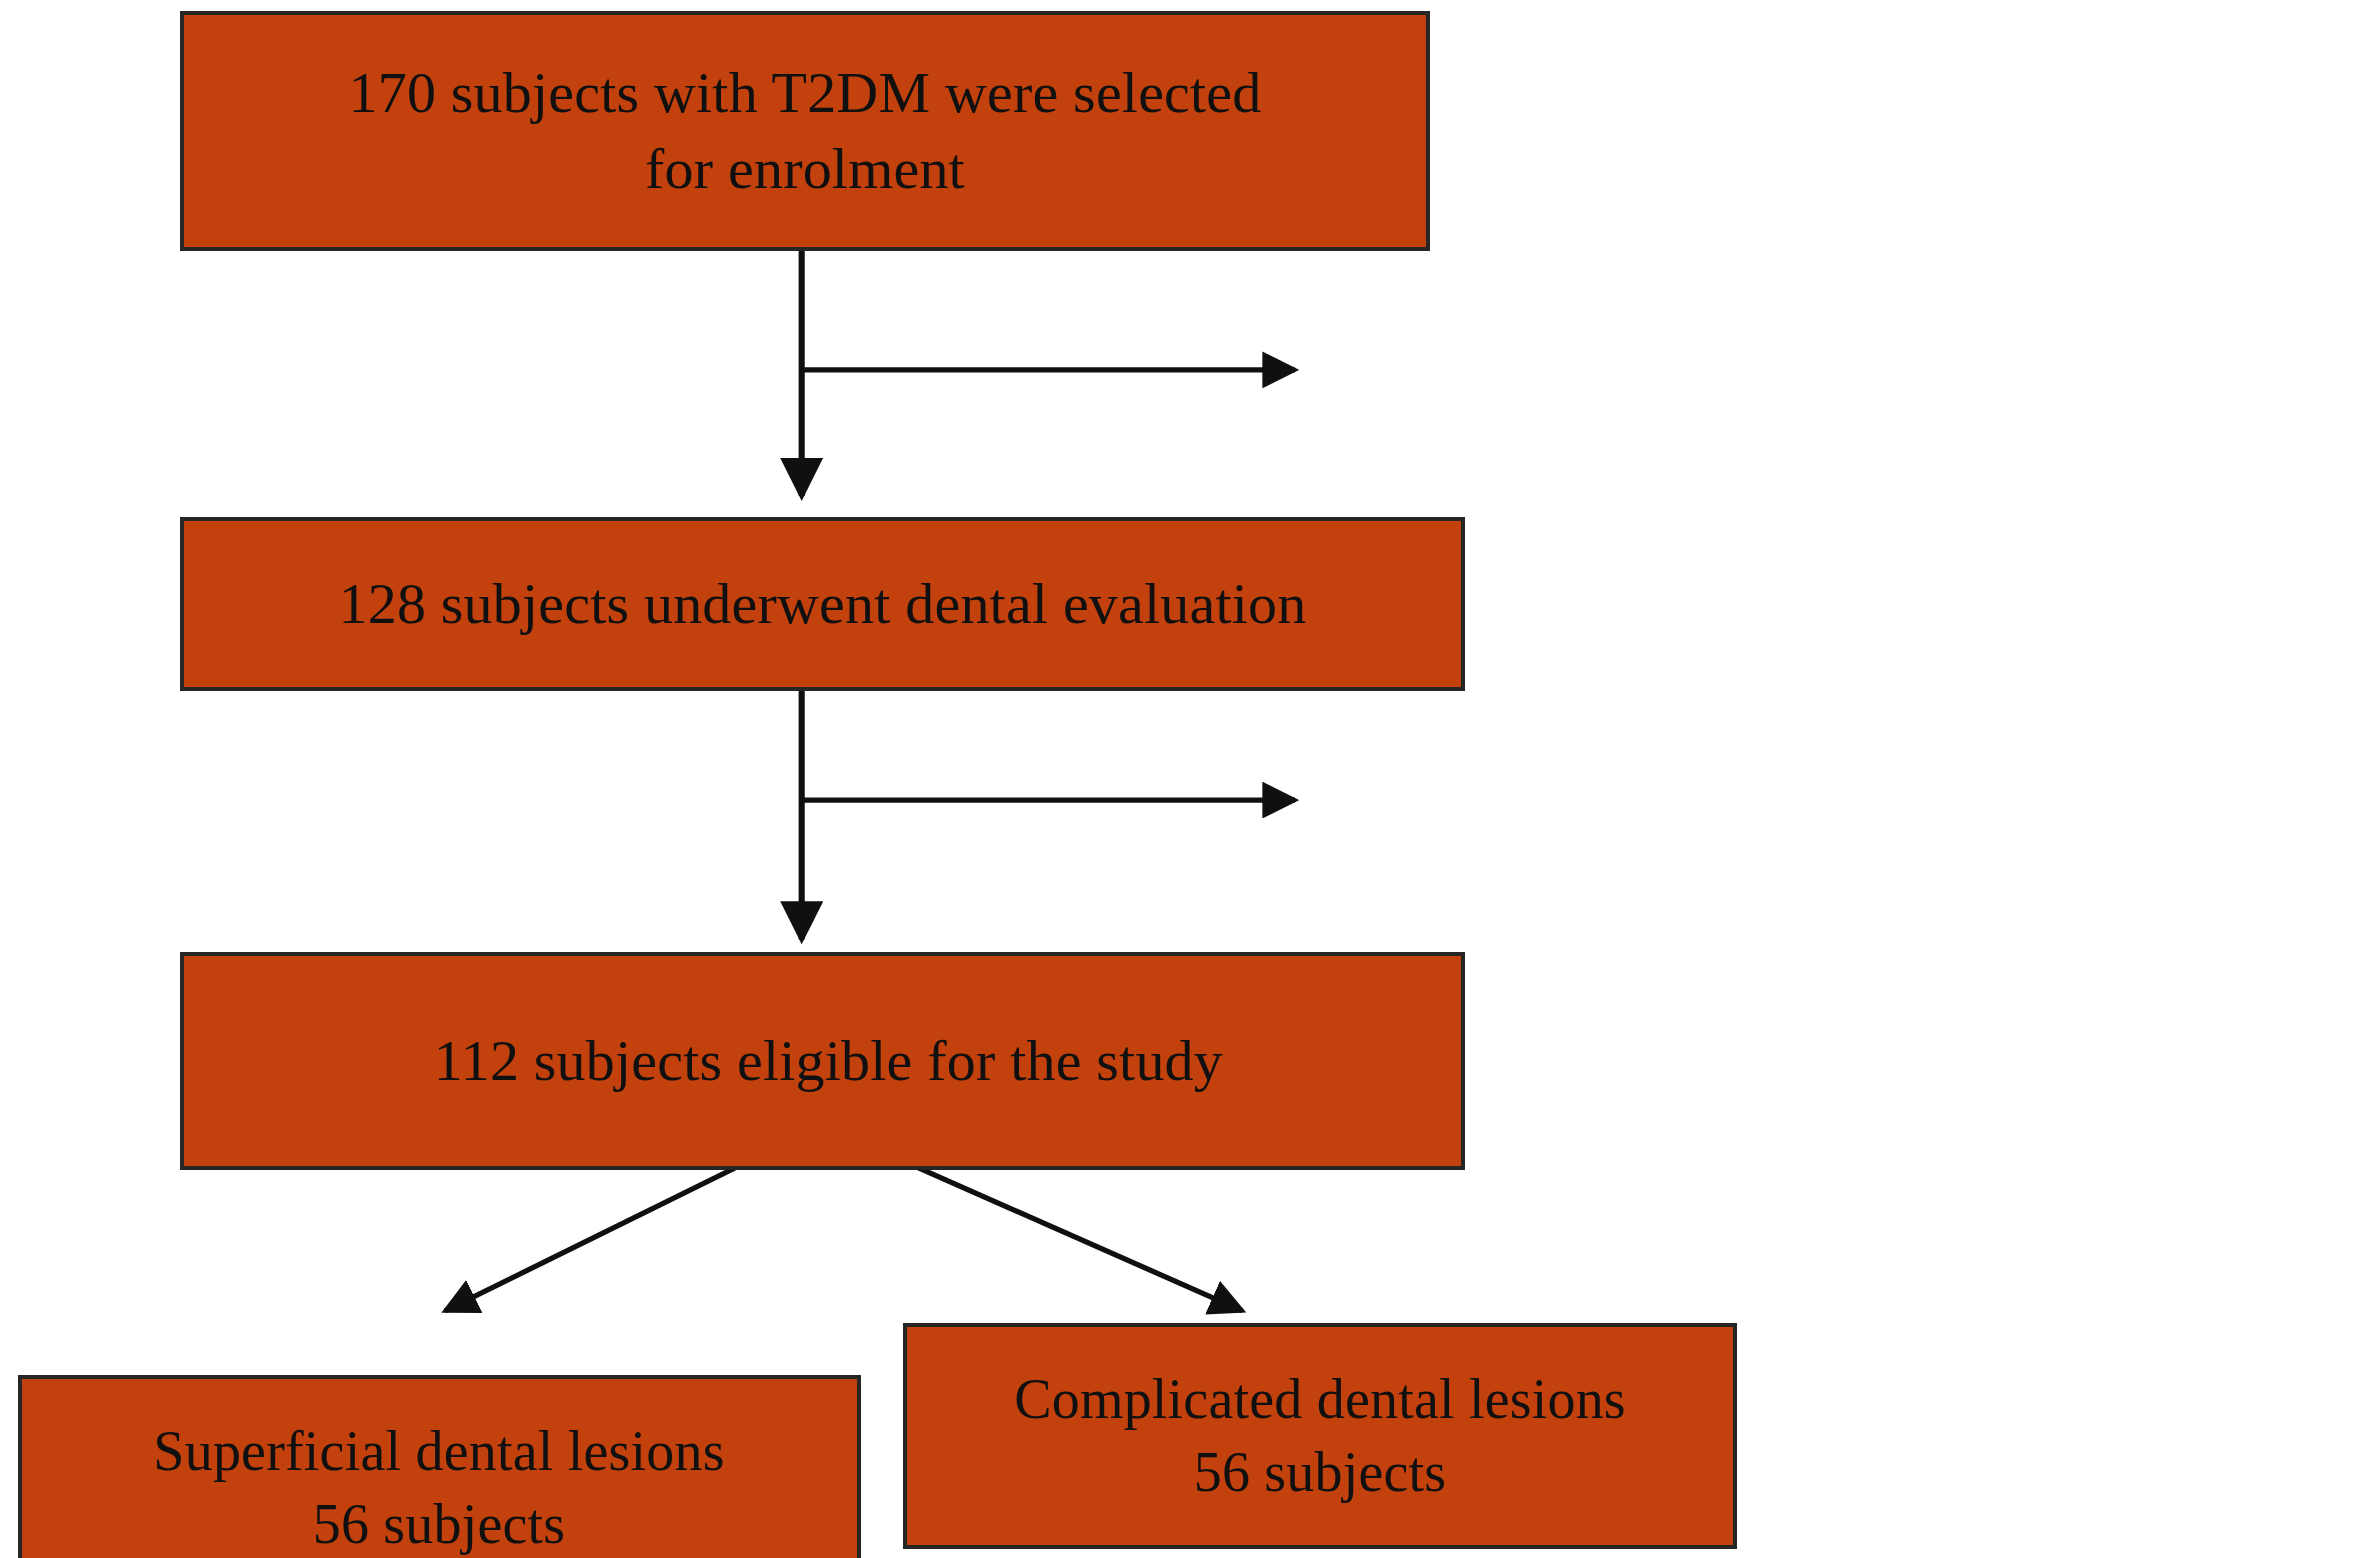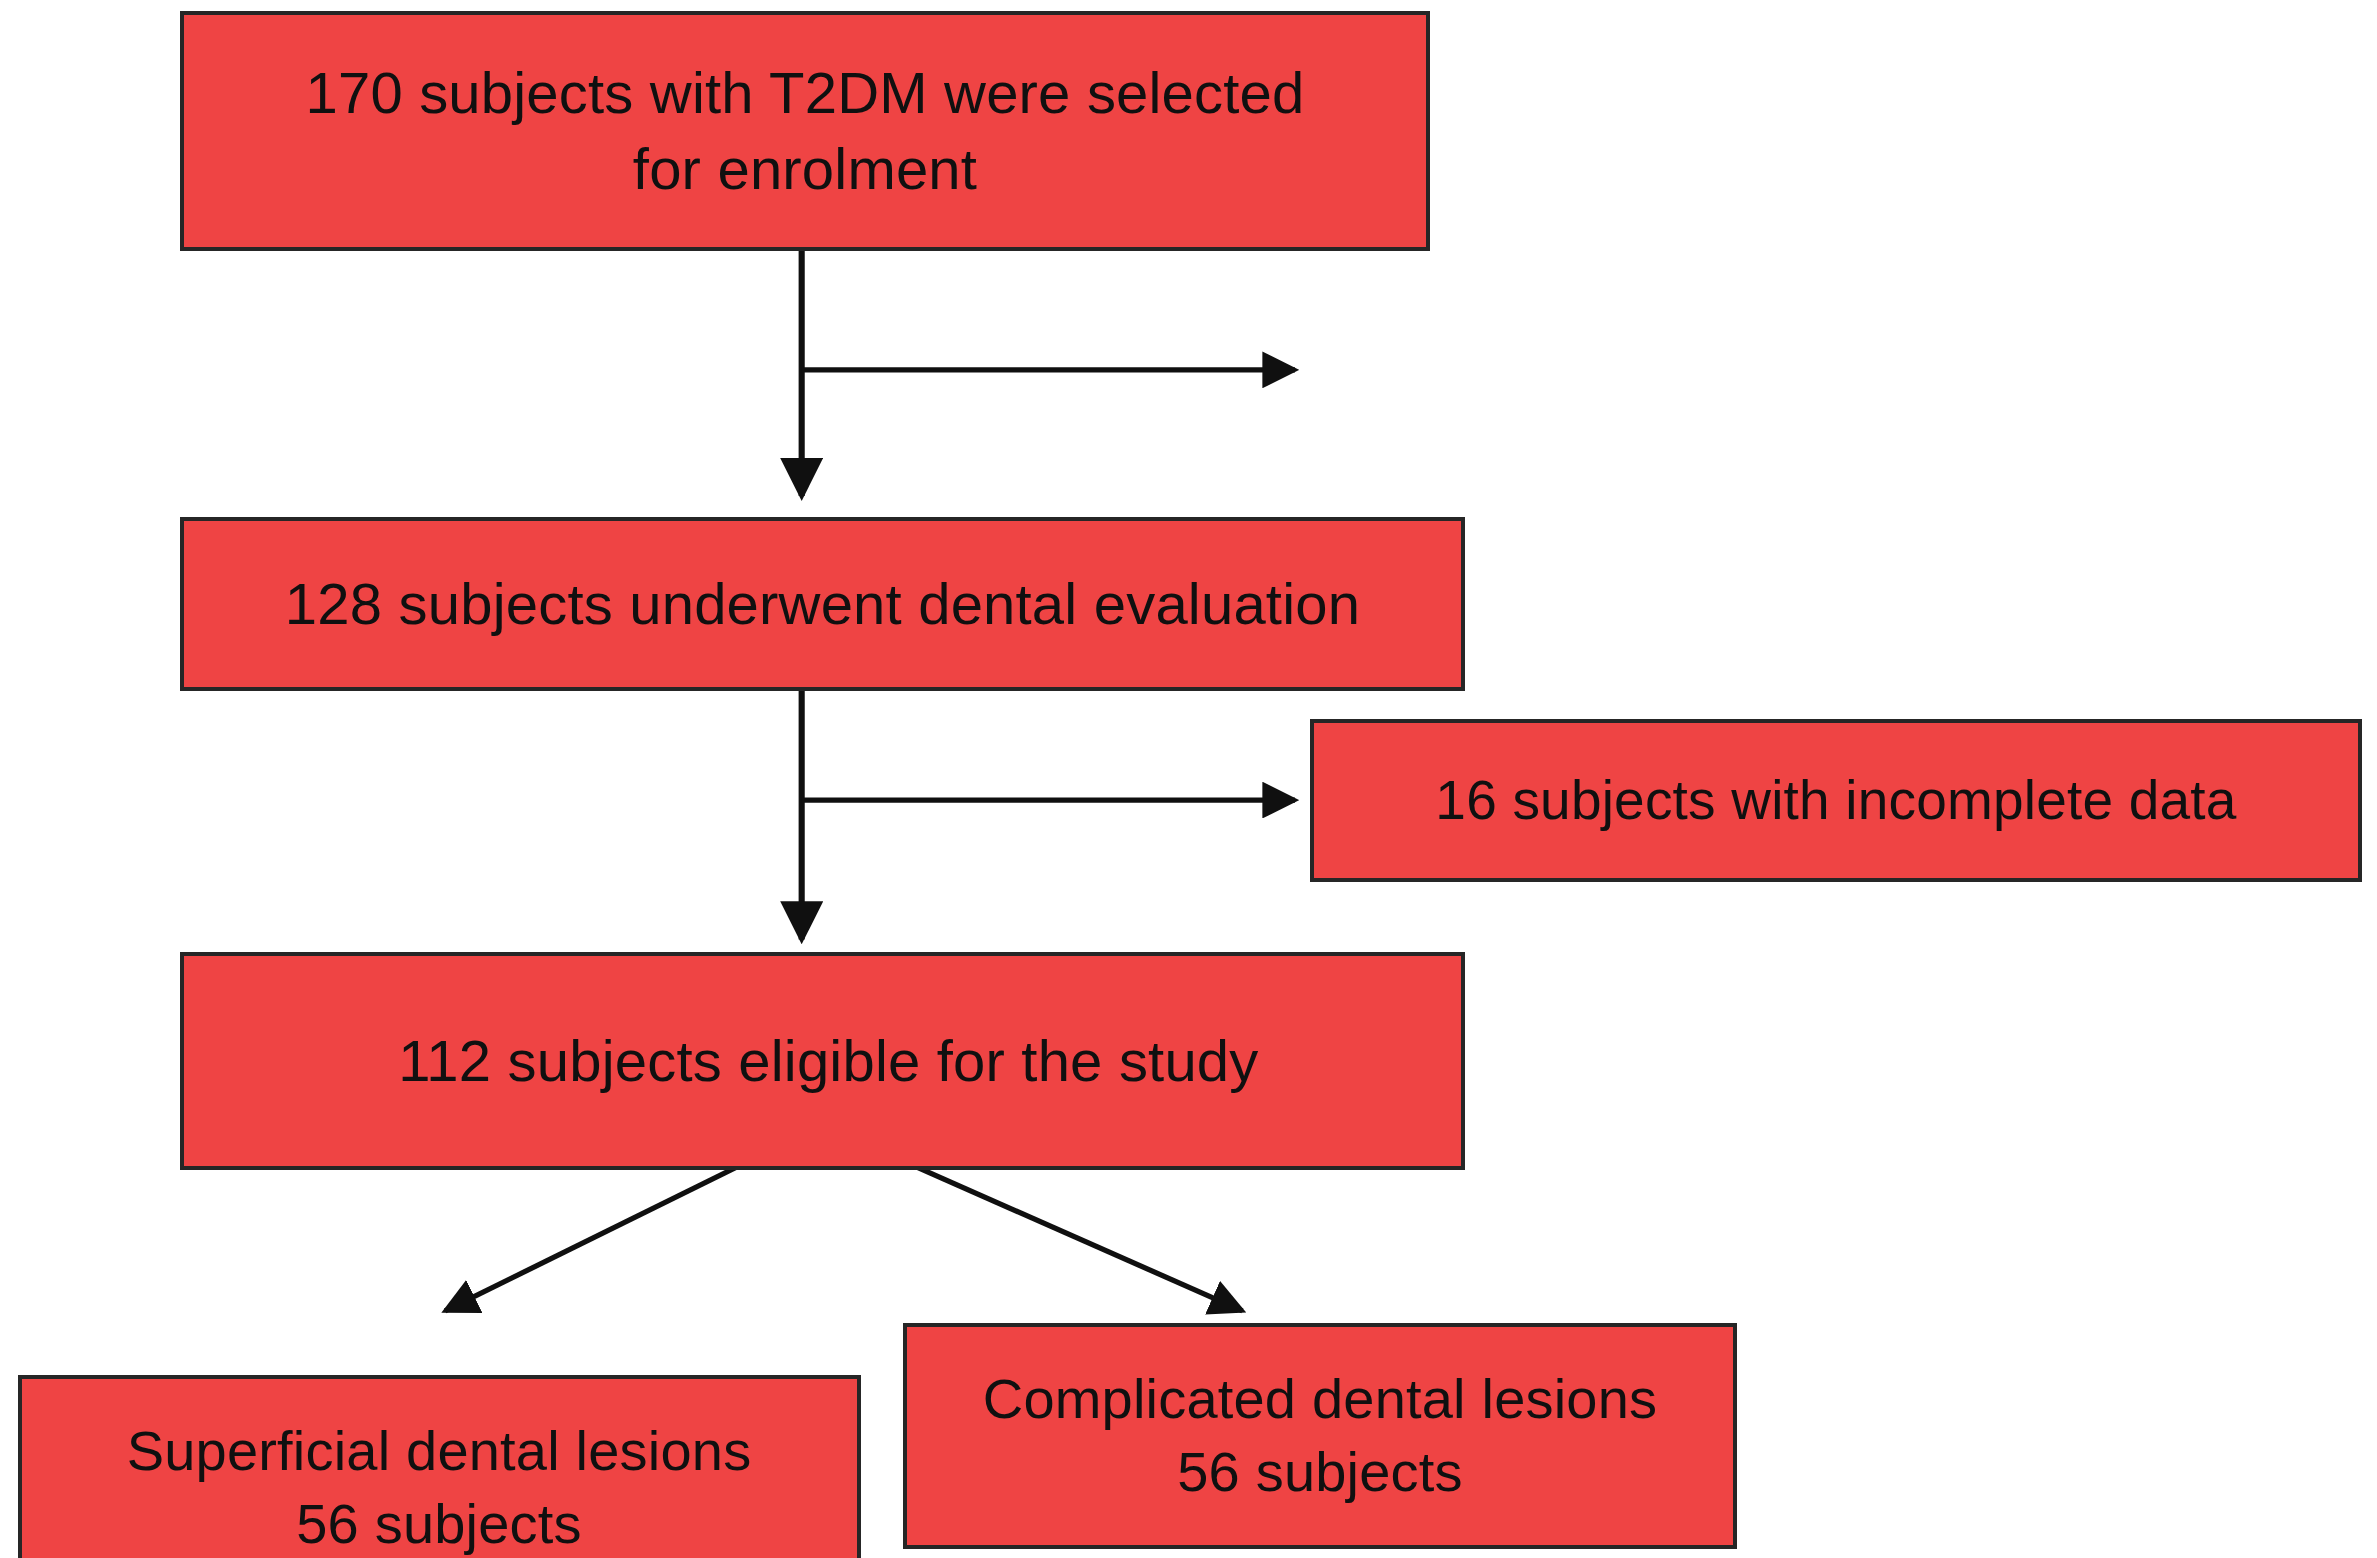--- a/index.html
+++ b/index.html
@@ -20,31 +20,32 @@
     position: absolute;
     top: 0;
     left: 0;
     width: 2377px;
     height: 1559px;
     pointer-events: none;
   }
   .node-box {
     position: absolute;
     box-sizing: border-box;
-    background: #ef4444;
+    background: #c2410c;
     border: 4.4px solid #262626;
     display: flex;
     align-items: center;
     justify-content: flex-end;
     text-align: center;
     color: #101010;
     line-height: 1.30;
     font-weight: 400;
     letter-spacing: 0.2px;
     padding: 5.3px 12.3px;
+    font-family: Liberation Serif, serif;
   }
   .node-text {
     display: block;
     width: 100%;
     white-space: pre-line;
   }
   
   #node-enrolled   { left: 180px;  top: 10.5px;   width: 1250px; height: 240px; font-size: 58px; }
   #node-evaluated  { left: 180px;  top: 508px;  width: 1285px; height: 174px; font-size: 58px; margin-top: 9px; }
   #node-eligible   { left: 180px;  top: 952px; width: 1285px; height: 218px; font-size: 58px; padding-left: 24px; }
@@ -83,23 +84,20 @@
   <div class="node-box" id="node-enrolled">
     <span class="node-text">170 subjects with T2DM were selected
 for enrolment</span>
   </div>
 
 
   <div class="node-box" id="node-evaluated">
     <span class="node-text">128 subjects underwent dental evaluation</span>
   </div>
 
-  <div class="node-box" id="node-incomplete">
-    <span class="node-text">16 subjects with incomplete data</span>
-  </div>
 
   <div class="node-box" id="node-eligible">
     <span class="node-text">112 subjects eligible for the study</span>
   </div>
 
   <div class="node-box" id="node-superficial">
     <span class="node-text">Superficial dental lesions
 56 subjects</span>
   </div>
 

